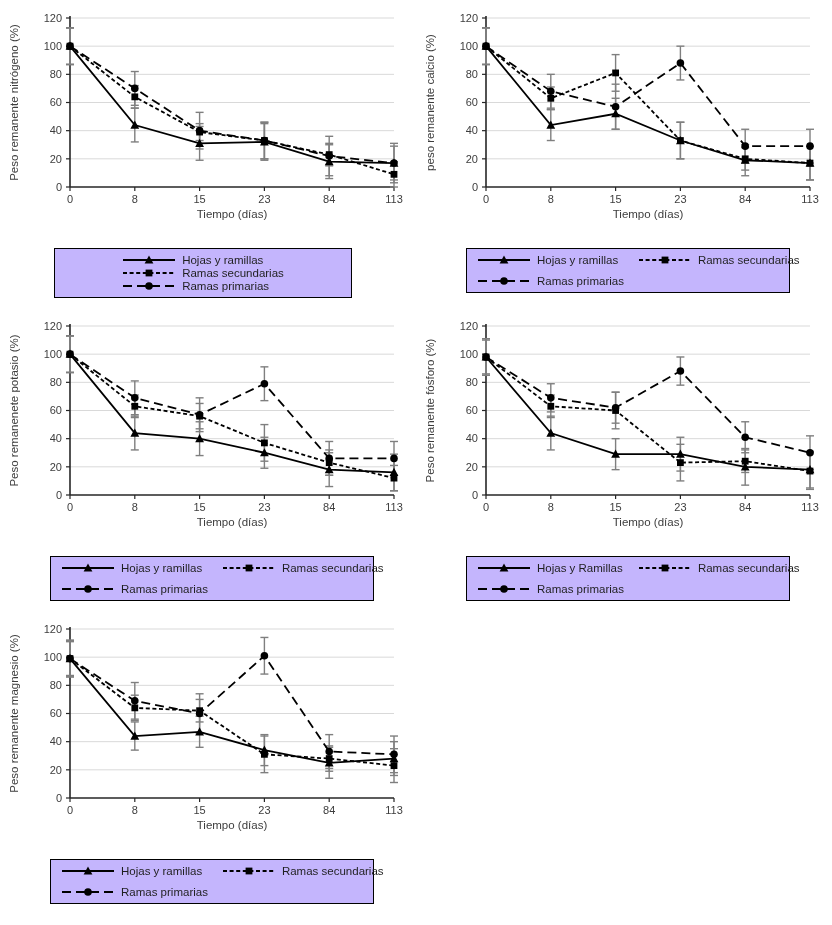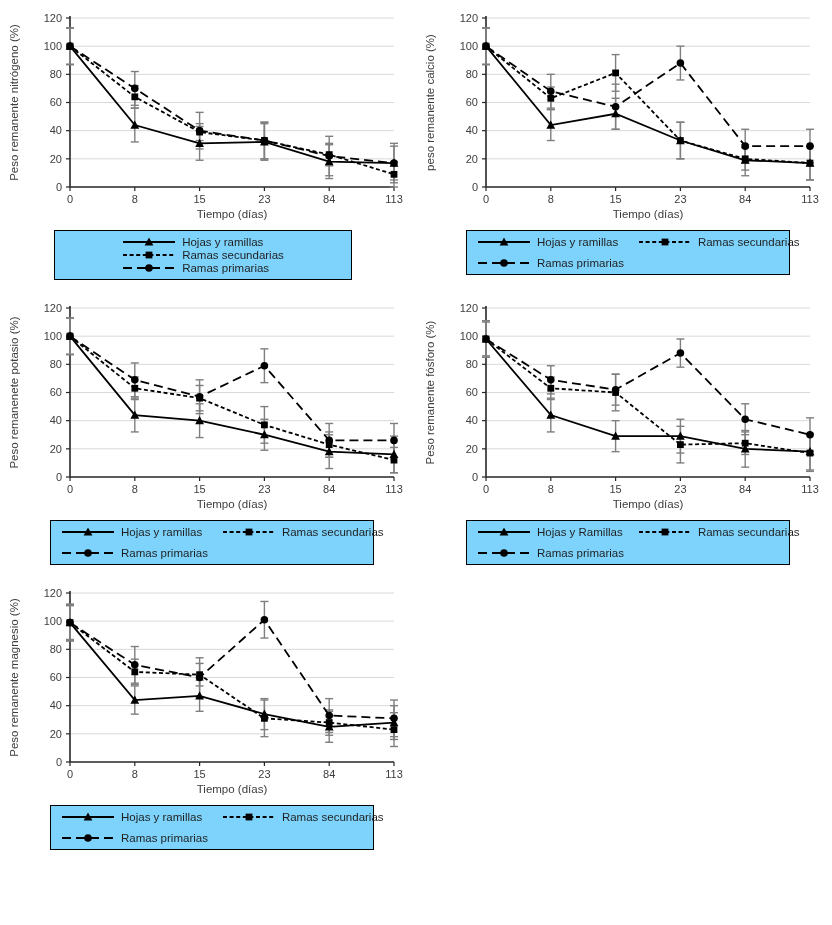--- a/index.html
+++ b/index.html
@@ -10,23 +10,23 @@
   }
   .charts-grid {
     display:grid;
     grid-template-columns:416px 416px;
     padding-top:4px;
   }
   .chart-block { padding:6px 0 0 6px; margin-bottom:14px; }
   svg text { fill:#3d3d3d; font-family:"Liberation Sans", sans-serif; }
   .legend {
     border:1.5px solid #000;
-    margin-top:2px;
+    margin-top:20px;
     padding:5px 10px;
-    background:#7dd3fc;
+    background:#c4b5fd;
   }
   .legend.cols-1 { width:298px; margin-left:48px; }
   .legend.cols-2 { width:324px; margin-left:44px; }
   .legend-inner { display:grid; }
   .cols-1 .legend-inner { grid-template-columns:auto; row-gap:1px; width:max-content; margin:0 auto; }
   .cols-2 .legend-inner { grid-template-columns:auto auto; column-gap:14px; row-gap:9px; justify-content:space-between; }
   .legend-item { display:flex; align-items:center; gap:6px; font-size:11.5px; color:#1f1f1f; white-space:nowrap; }
 </style>
 </head>
 <body>

